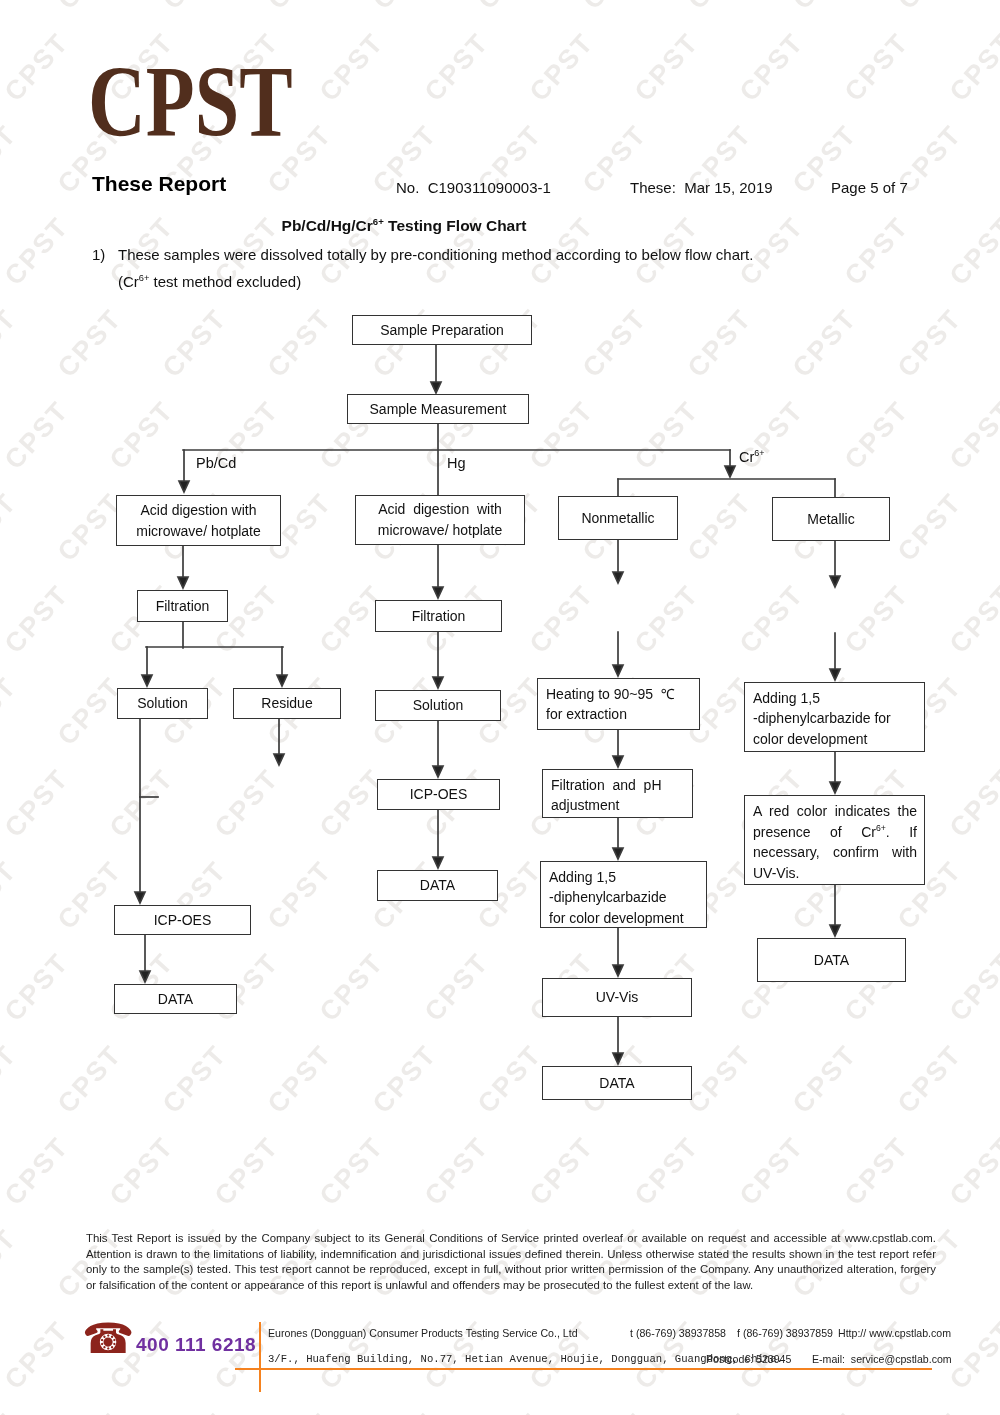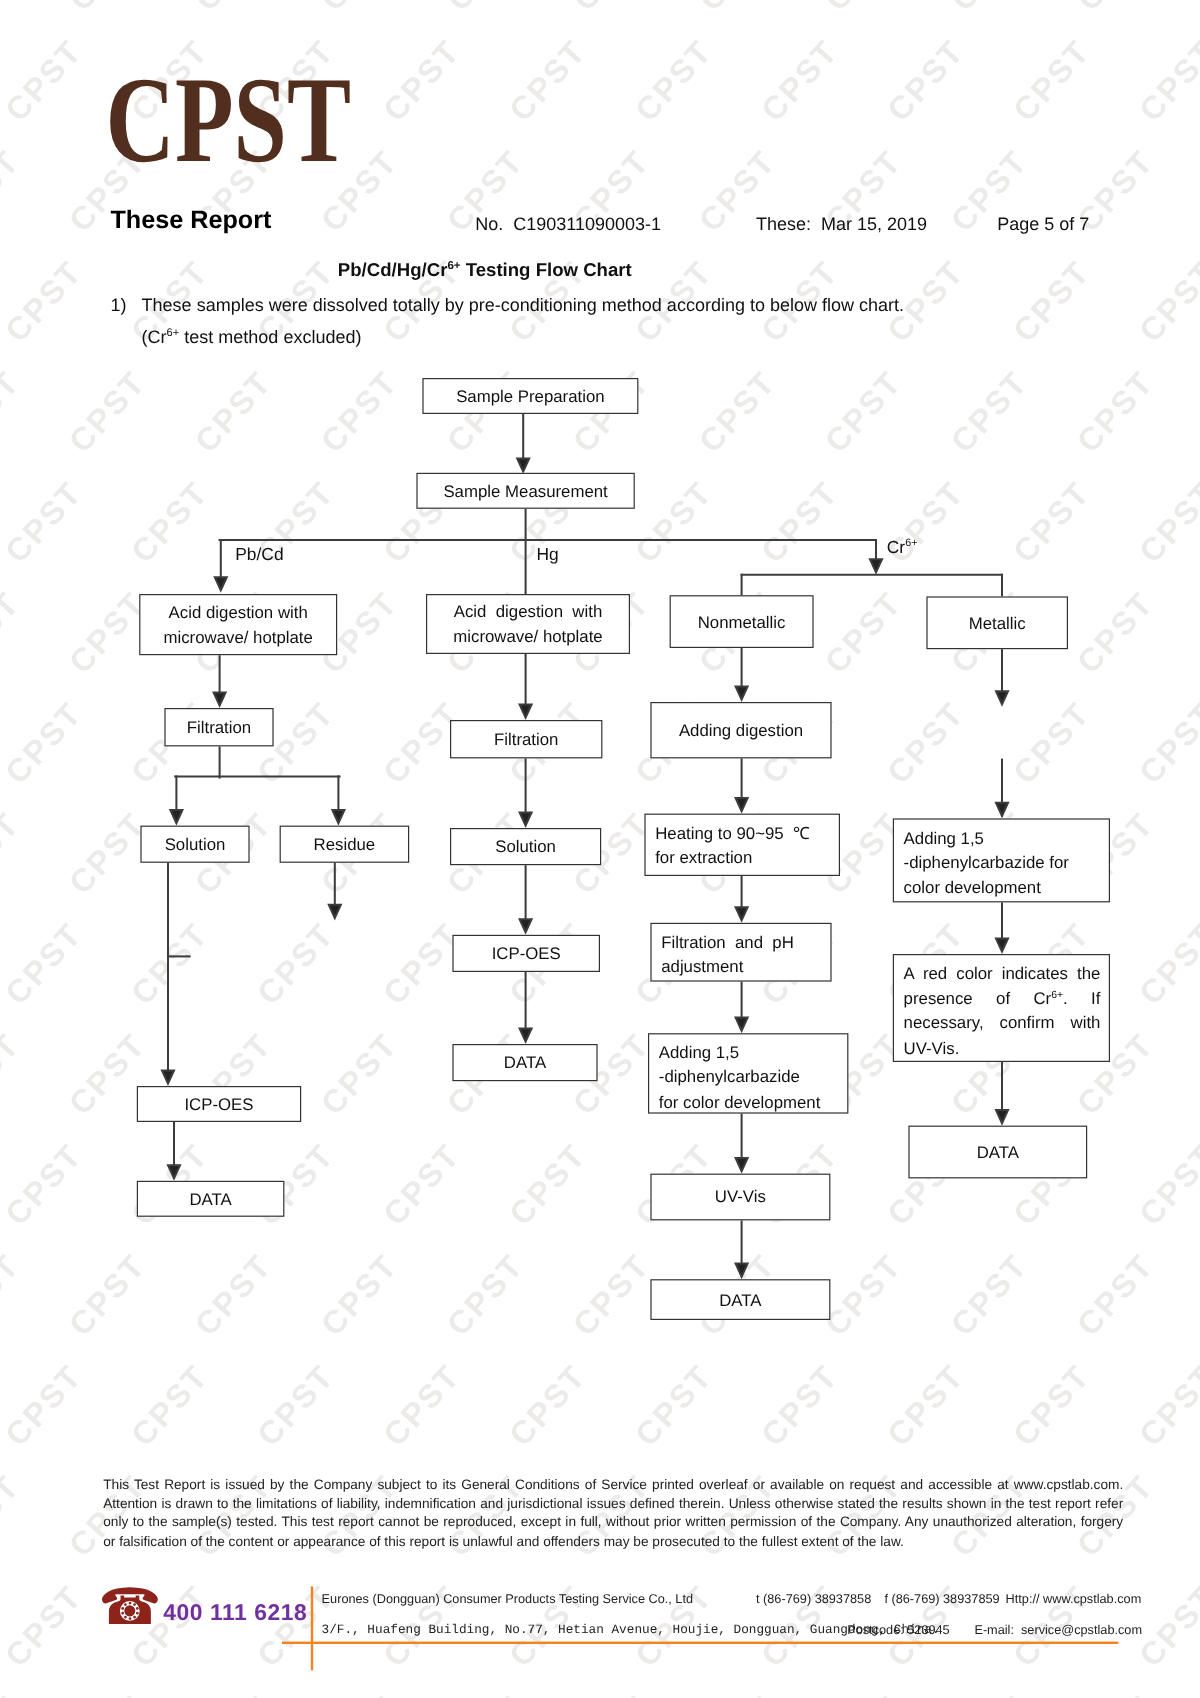--- a/index.html
+++ b/index.html
@@ -330,21 +330,20 @@
   <div class="node c" style="left:117px;top:688px;width:91px;height:31px">Solution</div>
   <div class="node c" style="left:233px;top:688px;width:108px;height:31px">Residue</div>
   <div class="node c" style="left:114px;top:905px;width:137px;height:30px">ICP-OES</div>
   <div class="node c" style="left:114px;top:984px;width:123px;height:30px">DATA</div>
 
   <div class="node c" style="left:375px;top:600px;width:127px;height:32px">Filtration</div>
   <div class="node c" style="left:375px;top:690px;width:126px;height:31px">Solution</div>
   <div class="node c" style="left:377px;top:779px;width:123px;height:31px">ICP-OES</div>
   <div class="node c" style="left:377px;top:870px;width:121px;height:31px">DATA</div>
 
-  <div class="node c" style="left:542px;top:585px;width:151px;height:47px">Adding digestion</div>
   <div class="node l" style="left:537px;top:678px;width:163px;height:52px">Heating to 90~95&nbsp;&nbsp;℃
 for extraction</div>
   <div class="node l" style="left:542px;top:769px;width:151px;height:49px">Filtration&nbsp;&nbsp;and&nbsp;&nbsp;pH
 adjustment</div>
   <div class="node l" style="left:540px;top:861px;width:167px;height:67px">Adding 1,5
 -diphenylcarbazide
 for color development</div>
   <div class="node c" style="left:542px;top:978px;width:150px;height:39px">UV-Vis</div>
   <div class="node c" style="left:542px;top:1066px;width:150px;height:34px">DATA</div>
 

